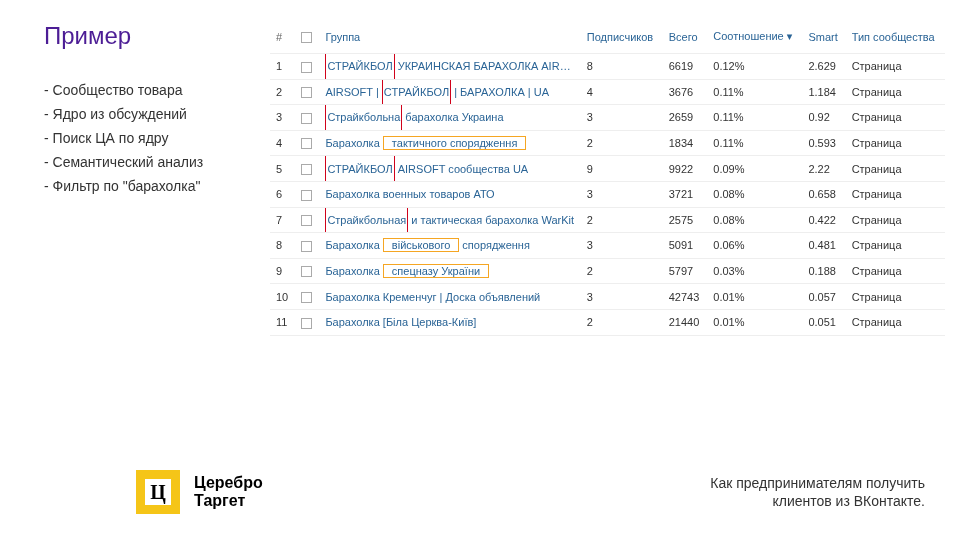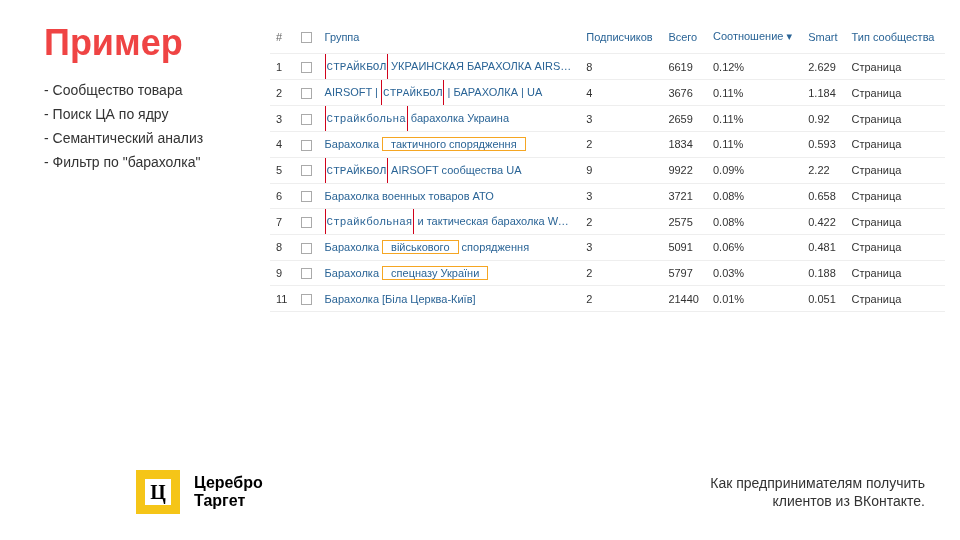--- a/index.html
+++ b/index.html
@@ -1,44 +1,45 @@
 <!DOCTYPE html>
 <html><head>
 <meta charset="utf-8">
 <style>
   * { box-sizing: border-box; margin: 0; padding: 0; }
   body { font-family: Arial, Helvetica, sans-serif; font-size: 13px; color: #333; background: #fff; width: 960px; height: 540px; position: relative; }
-  .slide-title { font-size: 36px; font-weight: 700; color: #ef4444; position: absolute; top: 22px; left: 44px; }
+  .slide-title { font-size: 24px; font-weight: 400; color: #4c1d95; position: absolute; top: 22px; left: 44px; }
   .bullets { position: absolute; top: 82px; left: 44px; width: 220px; }
   .bullets li { list-style: none; margin-bottom: 8px; font-size: 14px; color: #333; }
   .bullets li::before { content: "- "; }
   .table-wrap { position: absolute; top: 20px; left: 270px; width: 675px; background: #fff; }
   table { width: 100%; border-collapse: collapse; font-size: 11px; }
   th, td { text-align: left; padding: 6px 6px; border-bottom: 1px solid #eee; white-space: nowrap; }
   th { font-weight: 400; color: #666; padding-top:10px; padding-bottom:10px; }
   th.link, td.link { color: #2a6496; }
   th.sort { color: #2a6496; font-weight: 400; }
   .group-cell { color: #2a6496; position: relative; max-width: 250px; overflow: hidden; text-overflow: ellipsis; }
-  .hlred { border: 1.5px solid #d0021b; padding: 8px 1px; font-family: Liberation Mono, monospace; }
+  .hlred { border: 1.5px solid #d0021b; padding: 8px 1px; }
   .hlyel { border: 1.5px solid #f5a623; padding: 0 8px; }
   .chk { width: 11px; height: 11px; border: 1px solid #aaa; display: inline-block; vertical-align: middle; }
   .footer { position: absolute; bottom: 26px; left: 136px; right: 0; display: flex; align-items: center; justify-content: space-between; }
   .logo-block { display: flex; align-items: center; gap: 14px; }
   .logo-icon { width: 44px; height: 44px; background: #f5c518; display: flex; align-items: center; justify-content: center; }
   .logo-u { width: 26px; height: 26px; background: #fff; display:flex; align-items:center; justify-content:center; font-weight:900; font-size: 20px; color:#000; font-family: Georgia,serif;}
   .logo-text { font-size: 16px; line-height: 1.15; font-weight: 700; color:#000;}
   .caption { font-size: 14px; color: #333; width: 220px; text-align: right; margin-right: 35px; line-height:1.3;}
 </style>
 </head>
 <body>
 
 <h1 class="slide-title">Пример</h1>
 
 <ul class="bullets">
   <li>Сообщество товара</li>
+  <li>Ядро из обсуждений</li>
   <li>Поиск ЦА по ядру</li>
   <li>Семантический анализ</li>
   <li>Фильтр по "барахолка"</li>
 </ul>
 
 <div class="table-wrap">
 <table>
 <thead>
 <tr>
   <th>#</th>
@@ -136,20 +137,30 @@
   <td>9</td>
   <td><span class="chk"></span></td>
   <td class="group-cell"><span>Барахолка </span><span class="hlyel">спецназу України</span></td>
   <td>2</td>
           <td>5797</td>
           <td>0.03%</td>
           <td>0.188</td>
           <td>Страница</td>
 </tr>
 <tr>
+  <td>10</td>
+  <td><span class="chk"></span></td>
+  <td class="group-cell">Барахолка Кременчуг | Доска объявлений</td>
+  <td>3</td>
+          <td>42743</td>
+          <td>0.01%</td>
+          <td>0.057</td>
+          <td>Страница</td>
+</tr>
+<tr>
   <td>11</td>
   <td><span class="chk"></span></td>
   <td class="group-cell">Барахолка [Біла Церква-Київ]</td>
   <td>2</td>
           <td>21440</td>
           <td>0.01%</td>
           <td>0.051</td>
           <td>Страница</td>
 </tr>
 </tbody>

